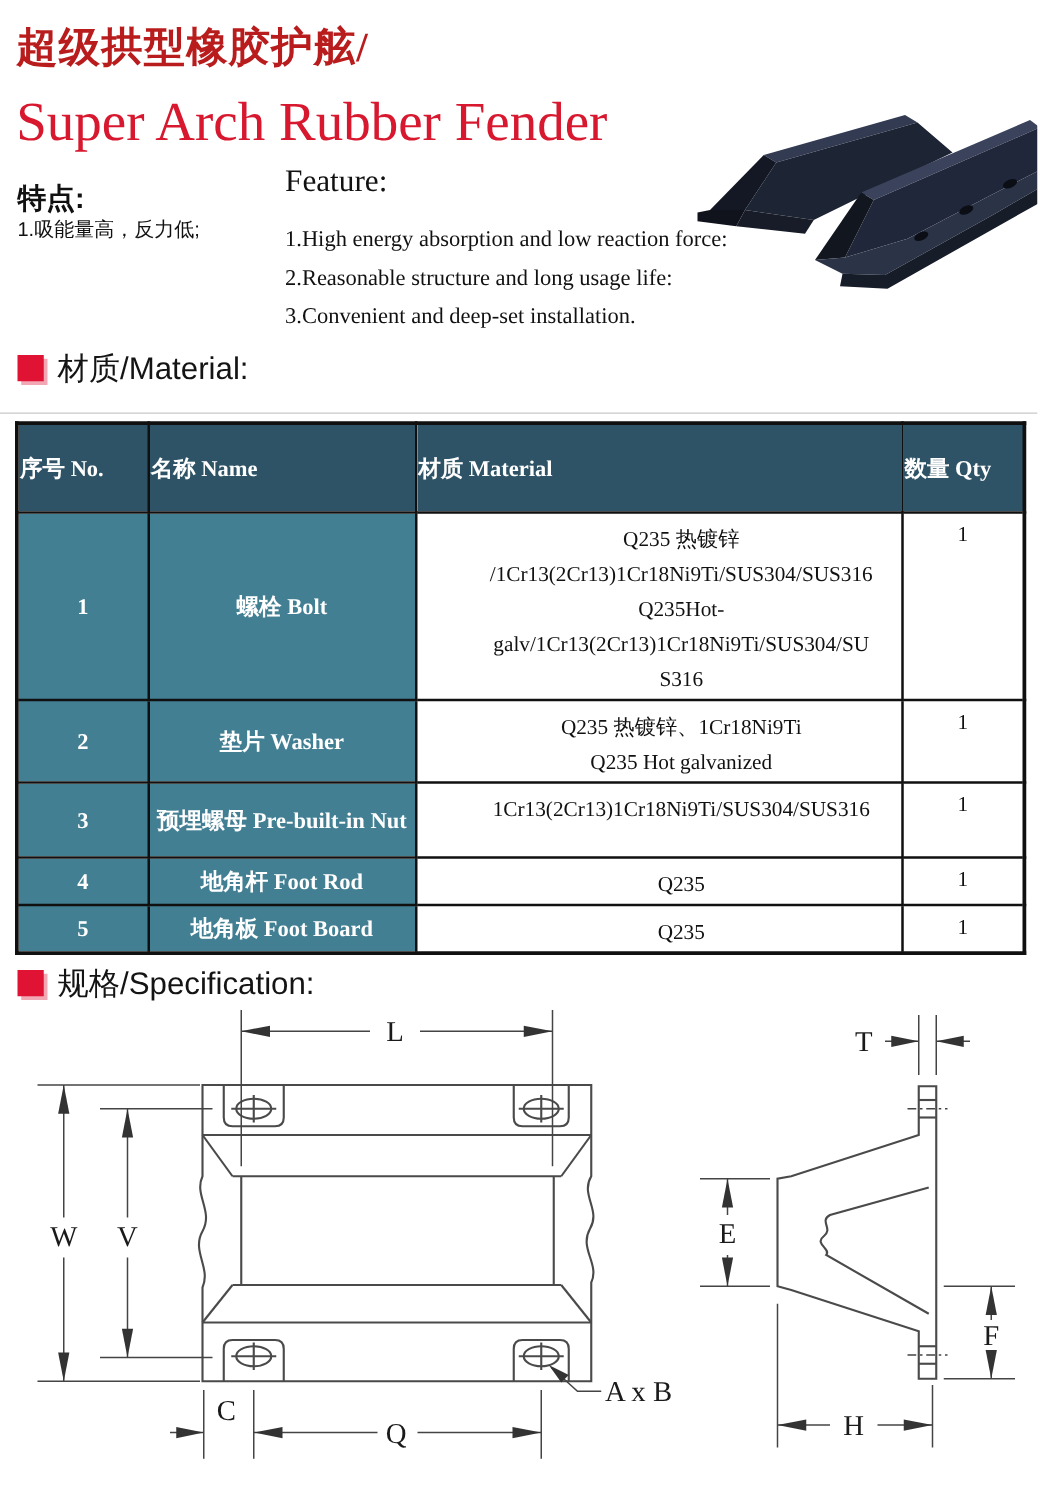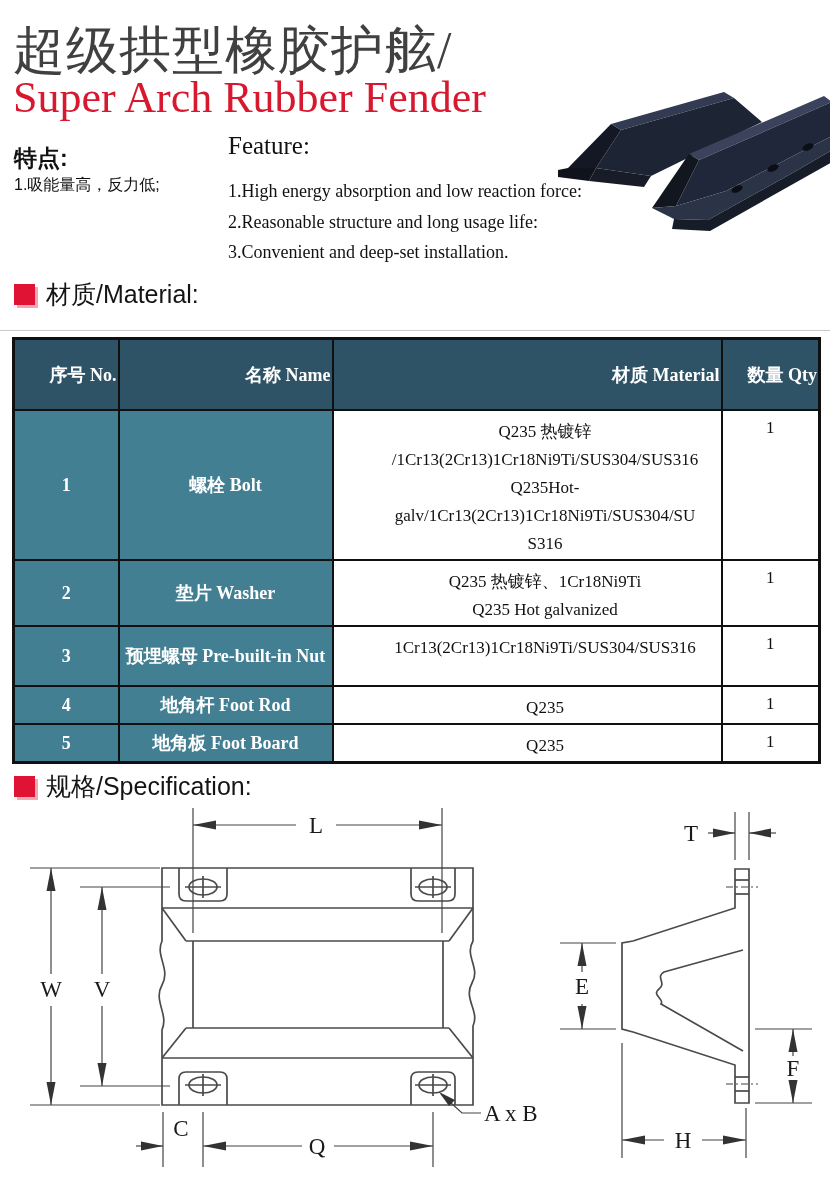--- a/index.html
+++ b/index.html
@@ -1,39 +1,39 @@
 <!DOCTYPE html>
 <html><head>
 <meta charset="utf-8">
 <style>
   html,body{margin:0;padding:0;}
   body{width:830px;height:1194px;position:relative;background:#ffffff;overflow:hidden;
        font-family:"Liberation Serif","DejaVu Serif",serif;color:#111;}
   .abs{position:absolute;}
   
-  .title-zh{left:13px;top:16px;font-size:52px;font-weight:normal;color:#404040;letter-spacing:1px;
+  .title-zh{left:13px;top:16px;font-size:33px;font-weight:bold;color:#b91c1c;letter-spacing:1px;
             font-family:"Liberation Serif","DejaVu Serif",serif;}
   .title-en{left:13px;top:72px;font-size:44px;font-weight:normal;color:#d7182f;
             font-family:"Liberation Serif","DejaVu Serif",serif;}
   
   .feat-zh-h{left:14px;top:143px;font-size:23px;font-weight:bold;
              font-family:"Liberation Sans","DejaVu Sans",sans-serif;}
   .feat-zh{left:14px;top:170px;font-size:16px;line-height:30px;
            font-family:"Liberation Sans","DejaVu Sans",sans-serif;}
   .feat-en-h{left:228px;top:132px;font-size:25px;}
   .feat-en{left:228px;top:176px;font-size:18px;line-height:30.5px;}
   
   .bullet{width:21px;height:21px;background:#e11334;box-shadow:3px 3px 0 rgba(226,60,90,.45);}
   .sec-label{font-size:25px;font-family:"Liberation Sans","DejaVu Sans",sans-serif;color:#141414;}
   .rule{left:0;top:330px;width:830px;height:1px;background:#c9c9c9;}
   
   table.mat{position:absolute;left:12px;top:337px;width:806px;border-collapse:collapse;
             table-layout:fixed;border:3px solid #101010;}
   table.mat td,table.mat th{border:2px solid #101010;overflow:hidden;}
-  table.mat th{background:#2e5366;color:#fff;font-size:18px;font-weight:bold;height:67px;text-align:right;}
+  table.mat th{background:#2e5366;color:#fff;font-size:18px;font-weight:bold;height:67px;text-align:left;}
   .c-no,.c-name{background:#437f93;color:#fff;font-weight:bold;font-size:18px;text-align:center;vertical-align:middle;}
   .c-mat,.c-qty{background:#fff;color:#111;font-size:17px;text-align:center;vertical-align:top;padding-top:7px;}
   .c-mat div{line-height:28px;padding-left:36px;}
   tbody tr:nth-child(1){height:146px;}
   tbody tr:nth-child(2){height:56px;}
   tbody tr:nth-child(3){height:60px;}
   tbody tr:nth-child(4){height:30px;}
   tbody tr:nth-child(5){height:30px;}
   
   .dline{stroke:#444;stroke-width:1.2;fill:none;}

